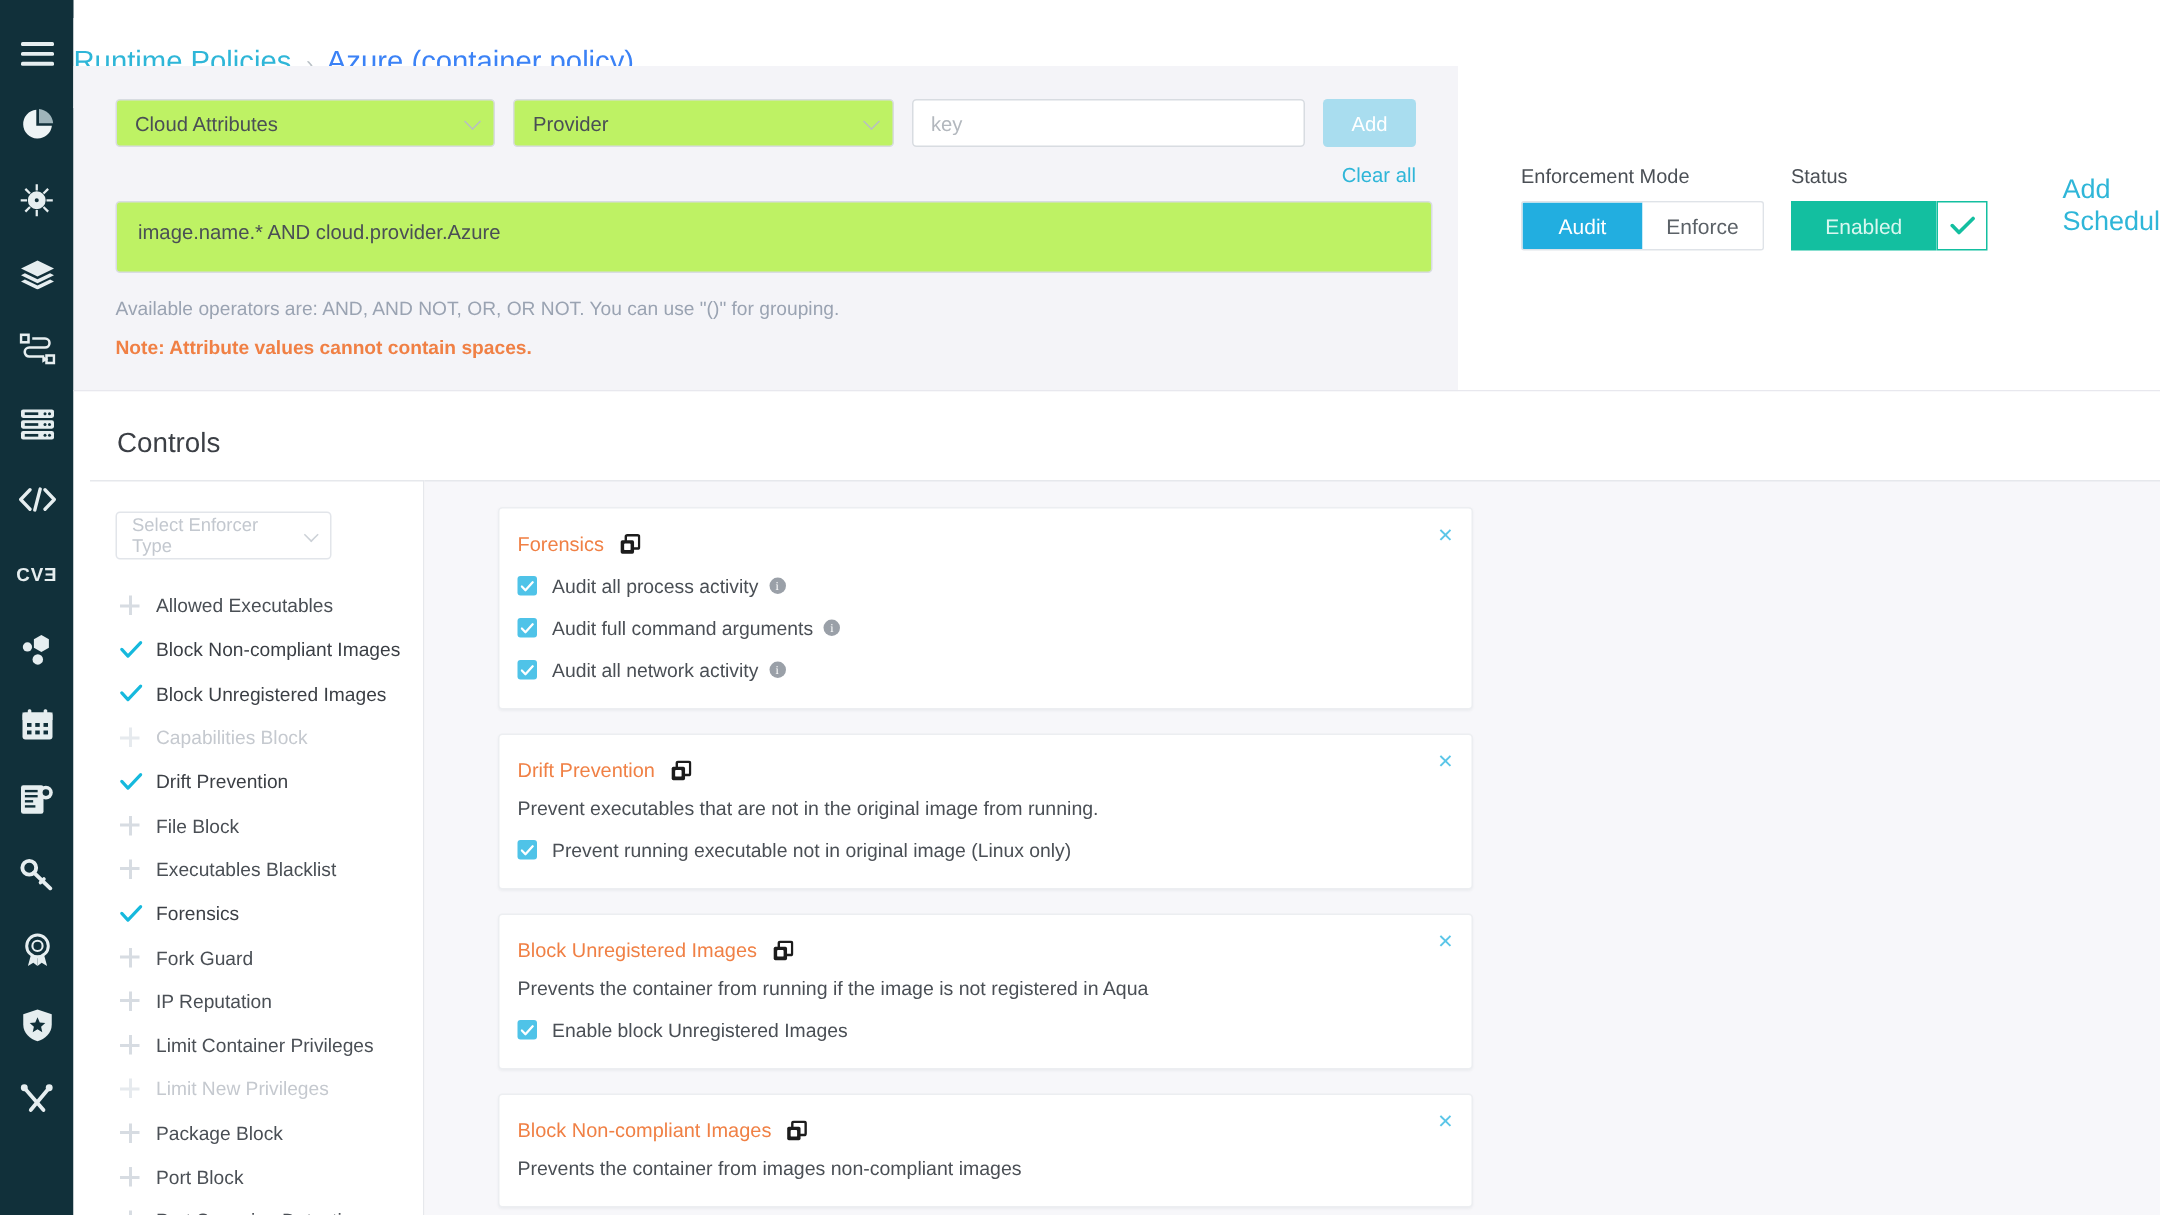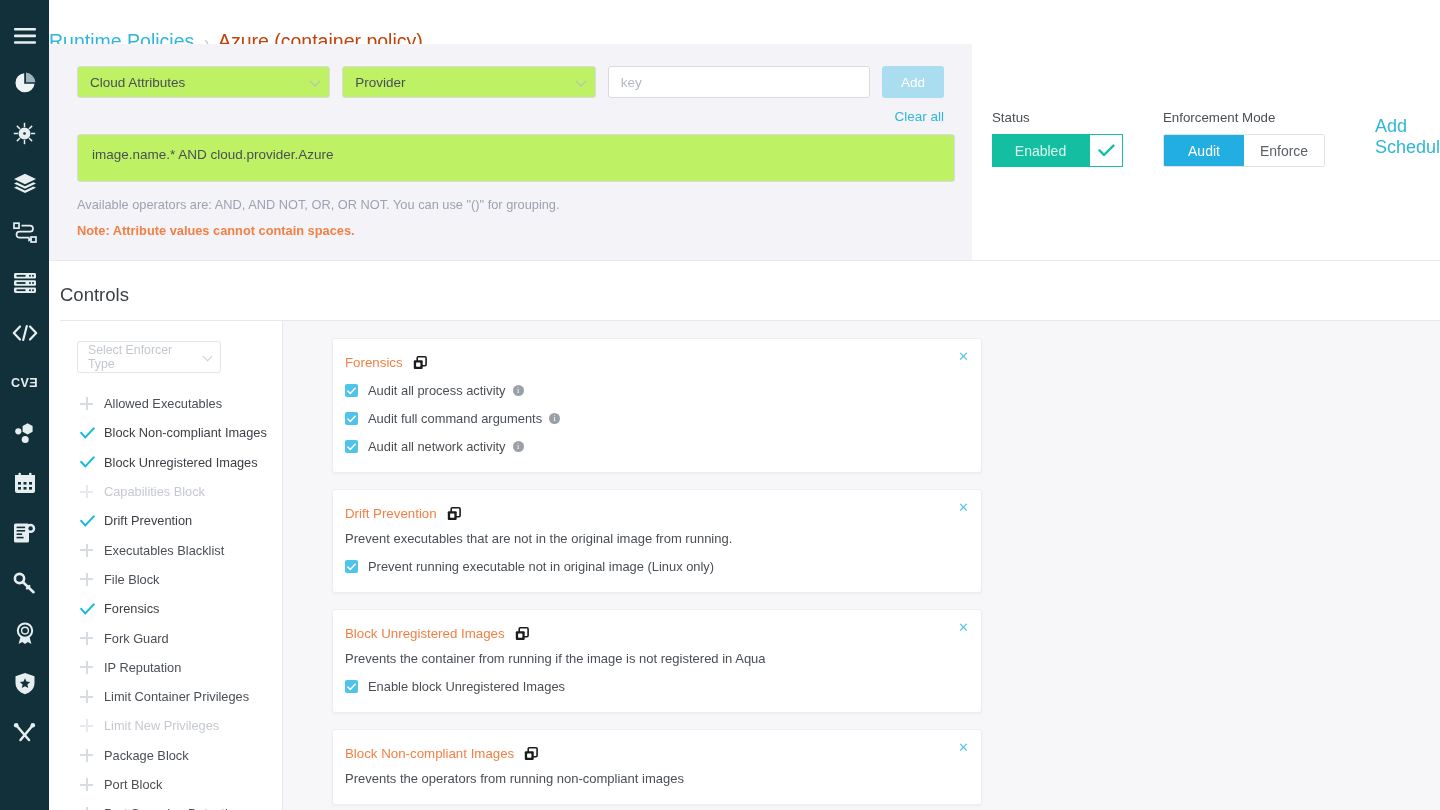--- a/index.html
+++ b/index.html
@@ -45,21 +45,21 @@
     display: flex; align-items: center;
     padding-left: 0;
   }
   .crumb-link {
     color: #2fb6d8; font-size: 19.5px; cursor: pointer;
   }
   .crumb-sep {
     color: #b9c0c6; font-size: 14px; margin: 0 9px 0 10px;
   }
   .crumb-current {
-    color: #c2410c; font-size: 19.5px;
+    color: #3b82f6; font-size: 19.5px;
   }
 
   
   .criteria {
     position: absolute; left: 49px; top: 44px;
     width: 923px; height: 217px;
     background: #f4f4f8;
     border-bottom: 1px solid #e8e8ee;
     padding: 22px 28px 0 28px;
   }
@@ -154,21 +154,21 @@
   }
 
   
   .controls-wrap {
     position: absolute; left: 49px; top: 261px;
     width: 1391px; height: 549px;
     background: #ffffff;
   }
   .controls-title {
     font-size: 18.5px; color: #3b3f45;
-    padding: 23px 0 0 11px;
+    padding: 23px 0 0 29px;
   }
   .controls-body {
     position: absolute; left: 0; top: 59px;
     width: 1391px; height: 490px;
     display: flex;
   }
   .ctrl-list {
     width: 223px; min-width: 223px;
     background: #ffffff;
     border-right: 1px solid #e6e8ec;
@@ -451,40 +451,40 @@
     <div class="clearall">Clear all</div>
 
     <textarea class="expr" style="">image.name.* AND cloud.provider.Azure</textarea>
 
     <div class="hint">Available operators are: AND, AND NOT, OR, OR NOT. You can use "()" for grouping.</div>
     <div class="note">Note: Attribute values cannot contain spaces.</div>
   </section>
 
   <section class="statuspanel">
     <div class="sp-row">
+      <div class="sp-group" style="margin-left:22px">
+        <div class="sp-label">Enforcement Mode</div>
+        <div class="enf">
+          <div class="enf-opt active">Audit</div>
+          <div class="enf-opt">Enforce</div>
+        </div>
+      </div>
+
       <div class="sp-group">
         <div class="sp-label">Status</div>
         <div class="statustoggle">
           <div class="status-on">Enabled</div>
           <div class="status-check">
             <svg width="17" height="13" viewBox="0 0 17 13">
               <polyline points="1.5,6.4 6,11 15.4,1.6" fill="none" stroke="#13bfa0" stroke-width="2.4" stroke-linecap="round" stroke-linejoin="round"></polyline>
             </svg>
           </div>
         </div>
       </div>
 
-      <div class="sp-group" style="margin-left:22px">
-        <div class="sp-label">Enforcement Mode</div>
-        <div class="enf">
-          <div class="enf-opt active">Audit</div>
-          <div class="enf-opt">Enforce</div>
-        </div>
-      </div>
-
       <div class="addsched">Add Scheduler</div>
     </div>
   </section>
 
   <section class="controls-wrap">
     <div class="controls-title">Controls</div>
 
     <div class="controls-body">
 
       <div class="ctrl-list">
@@ -527,27 +527,27 @@
                 <svg width="15" height="12" viewBox="0 0 15 12">
                   <polyline points="1.2,5.9 5.3,10.4 13.8,1.4" fill="none" stroke="#16b9dd" stroke-width="2.1" stroke-linecap="round" stroke-linejoin="round"></polyline>
                 </svg>
               </span>
               <span class="lbl">Drift Prevention</span>
             </div>
             <div class="ctrl-item">
               <span class="mark">
                 <span class="plus"></span>
               </span>
+              <span class="lbl">File Block</span>
+            </div>
+            <div class="ctrl-item">
+              <span class="mark">
+                <span class="plus"></span>
+              </span>
               <span class="lbl">Executables Blacklist</span>
-            </div>
-            <div class="ctrl-item">
-              <span class="mark">
-                <span class="plus"></span>
-              </span>
-              <span class="lbl">File Block</span>
             </div>
             <div class="ctrl-item on">
               <span class="mark">
                 <svg width="15" height="12" viewBox="0 0 15 12">
                   <polyline points="1.2,5.9 5.3,10.4 13.8,1.4" fill="none" stroke="#16b9dd" stroke-width="2.1" stroke-linecap="round" stroke-linejoin="round"></polyline>
                 </svg>
               </span>
               <span class="lbl">Forensics</span>
             </div>
             <div class="ctrl-item">
@@ -685,18 +685,18 @@
               <span class="card-title">Block Non-compliant Images</span>
               <span class="copy-ico">
                 <svg width="14" height="14" viewBox="0 0 14 14">
                   <rect x="4.2" y="0.8" width="8.9" height="8.9" rx="1.1" fill="none" stroke="#1c1c1c" stroke-width="1.6"></rect>
                   <rect x="0.8" y="4.2" width="8.9" height="8.9" rx="1.1" fill="#1c1c1c"></rect>
                   <rect x="3.1" y="6.4" width="4.3" height="4.3" rx="0.6" fill="#ffffff"></rect>
                 </svg>
               </span>
             </div>
             <span class="card-close">✕</span>
-            <div class="card-desc">Prevents the operators from running non-compliant images</div>
+            <div class="card-desc">Prevents the container from images non-compliant images</div>
           </div>
         </div>
     </div>
   </section>
 </div>
 
 </body></html>

